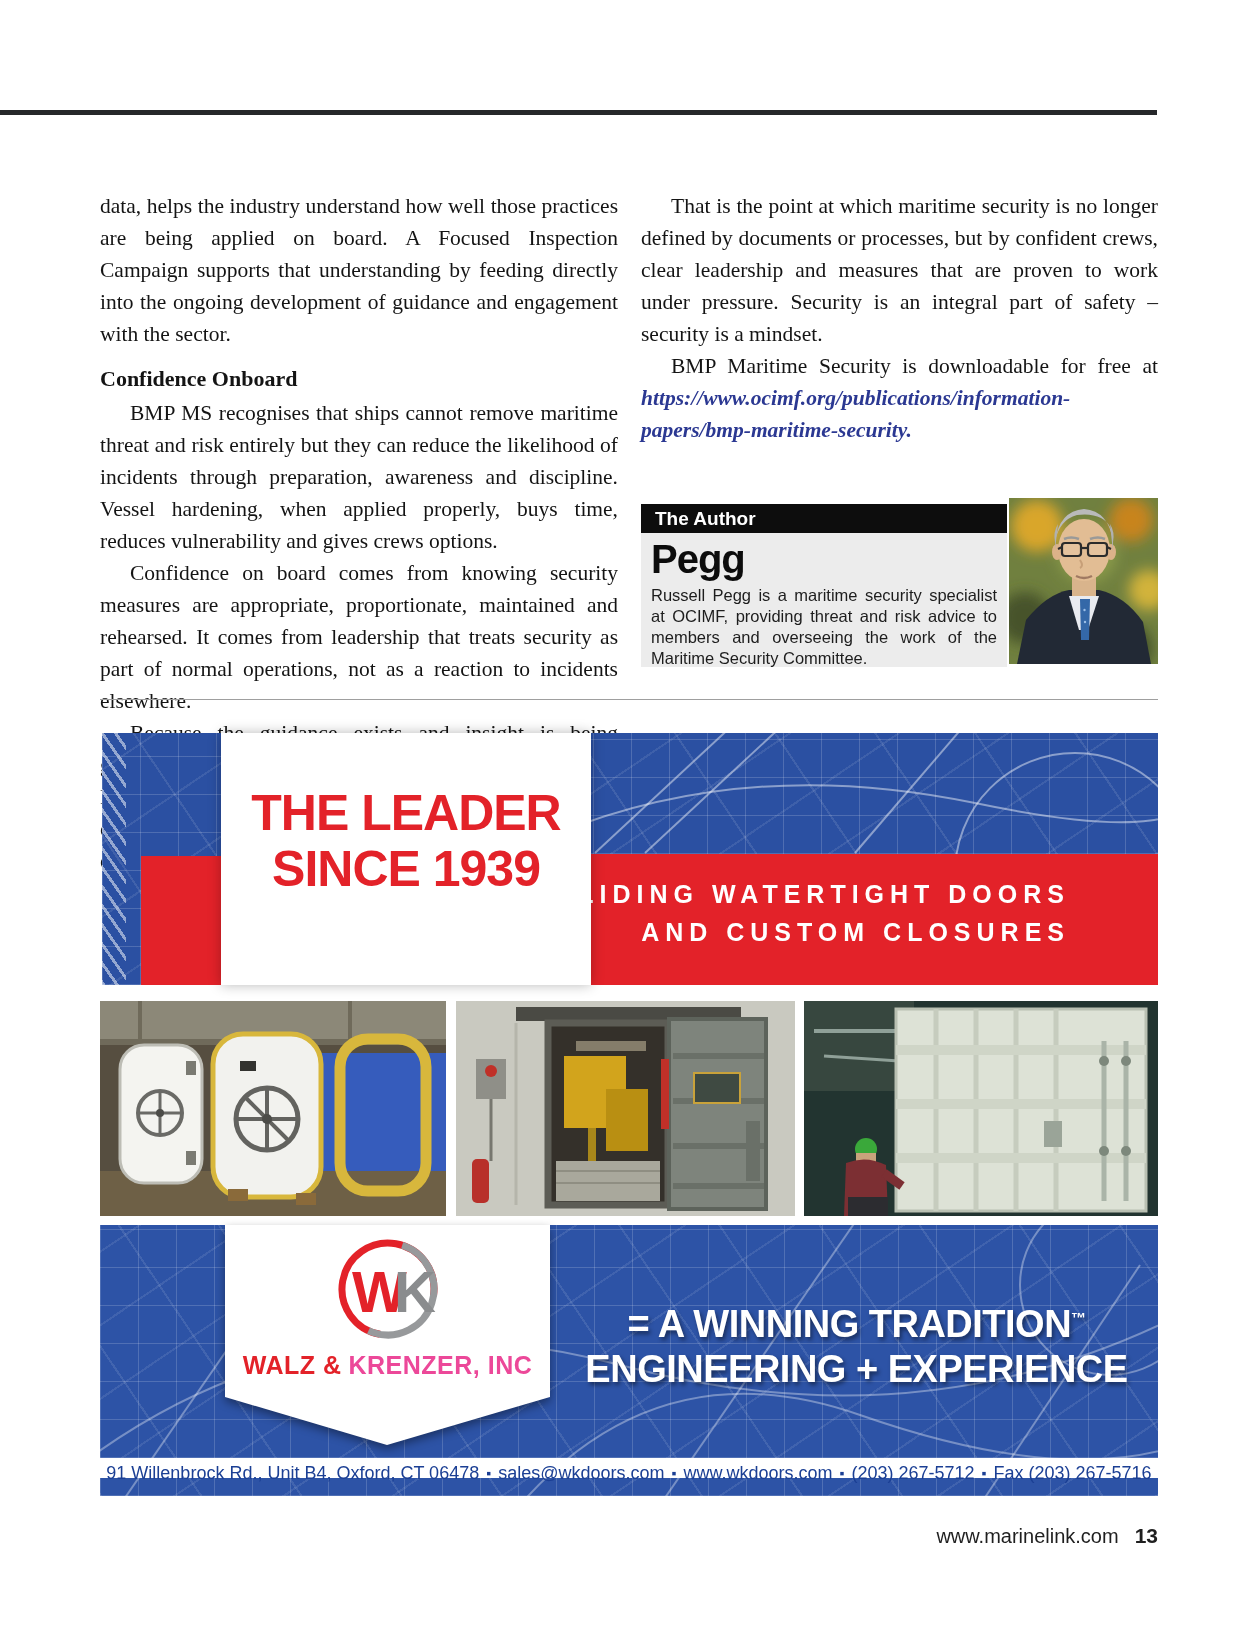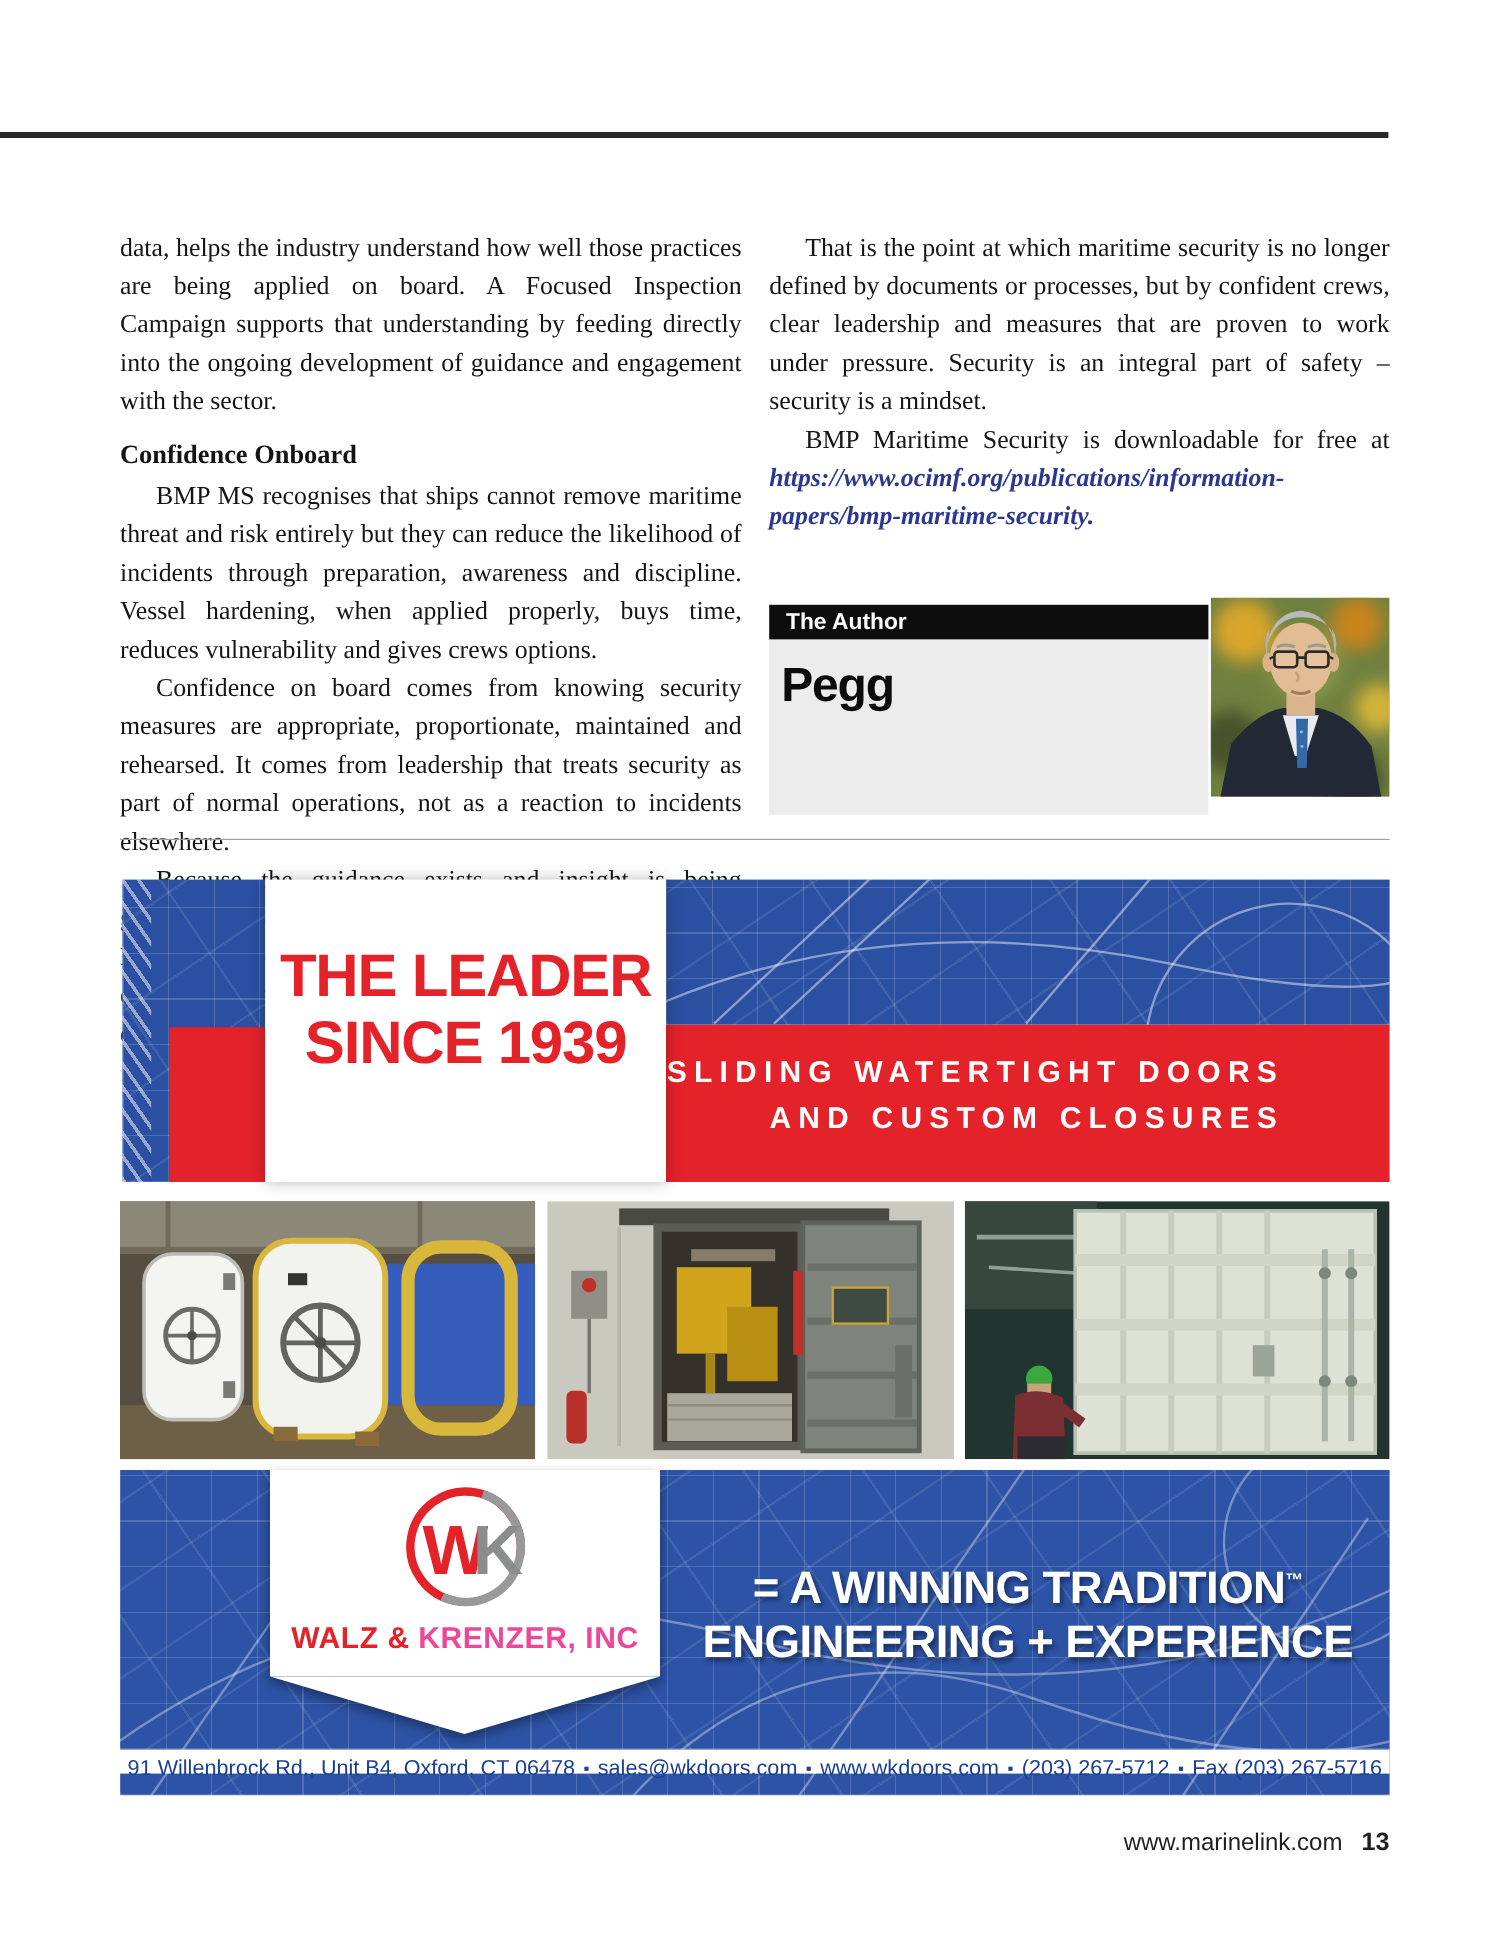--- a/index.html
+++ b/index.html
@@ -17,42 +17,42 @@
   .col p{margin:0;text-indent:30px;}
   .col p.flush{text-indent:0;}
   .col h2{font-size:22px;line-height:30px;margin:14px 0 3px 0;font-weight:bold;text-indent:0;}
   .mt{margin-top:16px;}
   .doclink{color:#2b3892;font-weight:bold;font-style:italic;}
 
   
   .author-box{left:641px;top:498px;width:517px;height:166px;}
   .ab-bar{position:absolute;left:0;top:6px;width:352px;height:29px;background:#0d0d0d;color:#fff;
           font-family:"Liberation Sans",sans-serif;font-weight:bold;font-size:19px;line-height:29px;padding-left:14px;}
-  .ab-body{position:absolute;left:0;top:35px;width:346px;height:131px;background:#ececec;padding:15px 10px 0 10px;}
+  .ab-body{position:absolute;left:0;top:35px;width:346px;height:131px;background:#ececec;padding:3px 10px 0 10px;}
   .ab-name{font-family:"Liberation Sans",sans-serif;font-weight:800;font-size:40px;line-height:46px;
            letter-spacing:-1px;color:#0c0c0c;}
   .ab-bio{font-family:"Liberation Sans",sans-serif;font-size:16.5px;line-height:21px;color:#1d1d1d;
           text-align:justify;margin-top:3px;}
   .ab-photo{position:absolute;left:368px;top:0;width:149px;height:166px;}
 
   .divider{left:100px;top:699px;width:1058px;height:1px;background:#9f9f9f;}
 
   
   .ad{left:100px;top:733px;width:1058px;height:763px;font-family:"Liberation Sans",sans-serif;}
   .bp{background-color:#2b50a2;
       background-image:
         repeating-linear-gradient(0deg, rgba(255,255,255,.17) 0 1px, rgba(255,255,255,0) 1px 38px),
         repeating-linear-gradient(90deg, rgba(255,255,255,.17) 0 1px, rgba(255,255,255,0) 1px 38px),
         repeating-linear-gradient(56deg, rgba(255,255,255,.10) 0 2px, rgba(255,255,255,0) 2px 83px),
         repeating-linear-gradient(-34deg, rgba(255,255,255,.09) 0 2px, rgba(255,255,255,0) 2px 61px);}
   .ad-left{position:absolute;left:2px;top:0;width:119px;height:252px;}
   .ad-left-hatch{position:absolute;left:0;top:0;width:24px;height:252px;
         background:repeating-linear-gradient(55deg, rgba(255,255,255,.5) 0 3px, rgba(255,255,255,0) 3px 11px);}
   .ad-left-red{position:absolute;left:39px;top:123px;width:80px;height:129px;background:#e32229;}
-  .ad-center{position:absolute;left:121px;top:0;width:334px;height:252px;background:#fff;
+  .ad-center{position:absolute;left:121px;top:0;width:370px;height:252px;background:#fff;
         box-shadow:0 0 12px rgba(0,0,0,.28);text-align:center;z-index:2;}
   .ad-h{font-weight:800;font-size:50px;line-height:56px;color:#e32229;letter-spacing:-1px;}
   .ad-h1{margin-top:52px;}
   .ad-right-top{position:absolute;left:455px;top:0;width:603px;height:121px;}
   .ad-banner{position:absolute;left:455px;top:121px;width:603px;height:131px;background:#e32229;color:#fff;
         text-align:right;box-sizing:border-box;padding-right:88px;}
   .ad-banner-line{font-weight:700;font-size:25px;letter-spacing:6px;line-height:25px;}
   .bl1{margin-top:28px;}
   .bl2{margin-top:13px;}
 
@@ -100,20 +100,21 @@
 
   <div class="col col-right">
     <p>That is the point at which maritime security is no longer defined by documents or processes, but by confident crews, clear leadership and measures that are proven to work under pressure. Security is an integral part of safety – security is a mindset.</p>
     <p class="mt"><span>BMP Maritime Security is downloadable for free at </span><span class="doclink">https://www.ocimf.org/publications/information-papers/bmp-maritime-security.</span></p>
   </div>
 
   <div class="abs author-box">
     <div class="ab-bar">The Author</div>
     <div class="ab-body">
       <div class="ab-name">Pegg</div>
+      <div class="ab-bio">Russell Pegg is a maritime security specialist at OCIMF, providing threat and risk advice to members and overseeing the work of the Maritime Security Committee.</div>
     </div>
     <svg class="ab-photo" viewBox="0 0 149 166" preserveAspectRatio="none">
       <defs>
           <filter id="blur1" x="-30%" y="-30%" width="160%" height="160%">
             <feGaussianBlur stdDeviation="7"></feGaussianBlur>
           </filter>
         </defs>
       <rect x="0" y="0" width="149" height="166" fill="#70803f"></rect>
       <g filter="url(#blur1)">
         <circle cx="28" cy="28" r="26" fill="#d9a62a"></circle>

